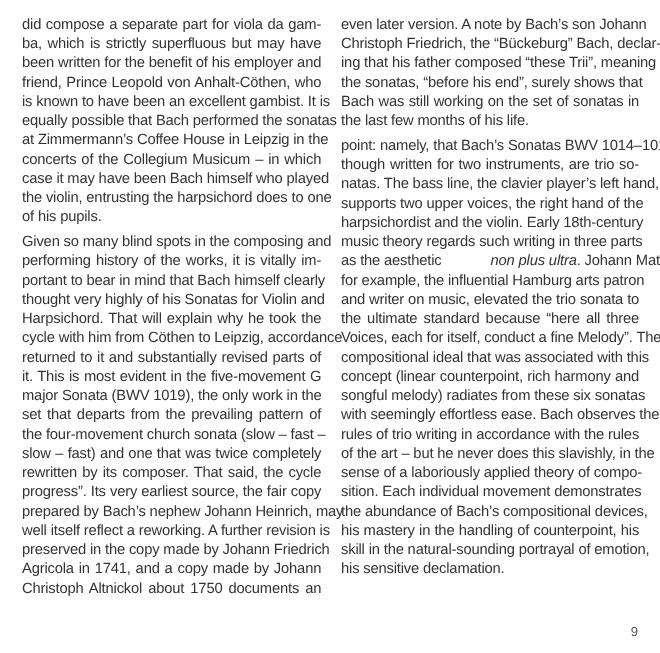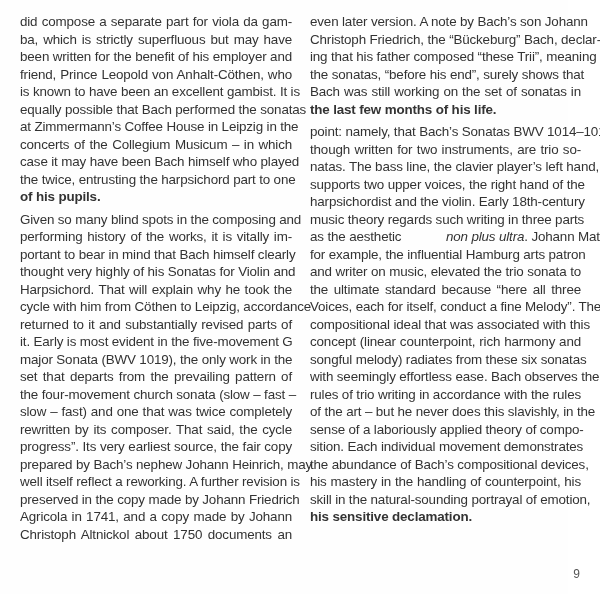--- a/index.html
+++ b/index.html
@@ -7,21 +7,21 @@
     .page { position: absolute; left: 0; top: 0; width: 568px; height: 594px; background: #fefefe; }
     .col {
       position: absolute; top: 13px;
       font-family: "Liberation Sans", sans-serif;
       font-size: 13.4px; line-height: 17.5px; color: #333333;
       letter-spacing: -0.15px;
     }
     .col.left { left: 20px; width: 272px; }
     .col.right { left: 310px; width: 271px; }
     .line { display: block; white-space: nowrap; text-align: justify; text-align-last: justify; height: 17.5px; }
-    .line.last { text-align-last: left; font-weight: bold; }
+    .line.last { text-align-last: left; }
     .para { margin: 0 0 5px 0; }
     .page-num {
       position: absolute; left: 566px; top: 567px; width: 14px; text-align: right;
       font-family: "Liberation Sans", sans-serif; font-size: 12px; color: #555;
     }
     em { font-style: italic; margin-left: 41px; }
   </style>
 </head>
 <body>
 
@@ -31,32 +31,32 @@
     <div class="para">
       <span class="line">did compose a separate part for viola da gam-</span>
       <span class="line">ba, which is strictly superfluous but may have</span>
       <span class="line">been written for the benefit of his employer and</span>
       <span class="line">friend, Prince Leopold von Anhalt-Cöthen, who</span>
       <span class="line">is known to have been an excellent gambist. It is</span>
       <span class="line">equally possible that Bach performed the sonatas</span>
       <span class="line">at Zimmermann’s Coffee House in Leipzig in the</span>
       <span class="line">concerts of the Collegium Musicum – in which</span>
       <span class="line">case it may have been Bach himself who played</span>
-      <span class="line">the twice, entrusting the harpsichord part to one</span>
+      <span class="line">the violin, entrusting the harpsichord does to one</span>
       <span class="line last">of his pupils.</span>
     </div>
     <div class="para">
       <span class="line">Given so many blind spots in the composing and</span>
       <span class="line">performing history of the works, it is vitally im-</span>
       <span class="line">portant to bear in mind that Bach himself clearly</span>
       <span class="line">thought very highly of his Sonatas for Violin and</span>
       <span class="line">Harpsichord. That will explain why he took the</span>
       <span class="line">cycle with him from Cöthen to Leipzig, accordance</span>
       <span class="line">returned to it and substantially revised parts of</span>
-      <span class="line">it. Early is most evident in the five-movement G</span>
+      <span class="line">it. This is most evident in the five-movement G</span>
       <span class="line">major Sonata (BWV 1019), the only work in the</span>
       <span class="line">set that departs from the prevailing pattern of</span>
       <span class="line">the four-movement church sonata (slow – fast –</span>
       <span class="line">slow – fast) and one that was twice completely</span>
       <span class="line">rewritten by its composer. That said, the cycle</span>
       <span class="line">progress”. Its very earliest source, the fair copy</span>
       <span class="line">prepared by Bach’s nephew Johann Heinrich, may</span>
       <span class="line">well itself reflect a reworking. A further revision is</span>
       <span class="line">preserved in the copy made by Johann Friedrich</span>
       <span class="line">Agricola in 1741, and a copy made by Johann</span>

